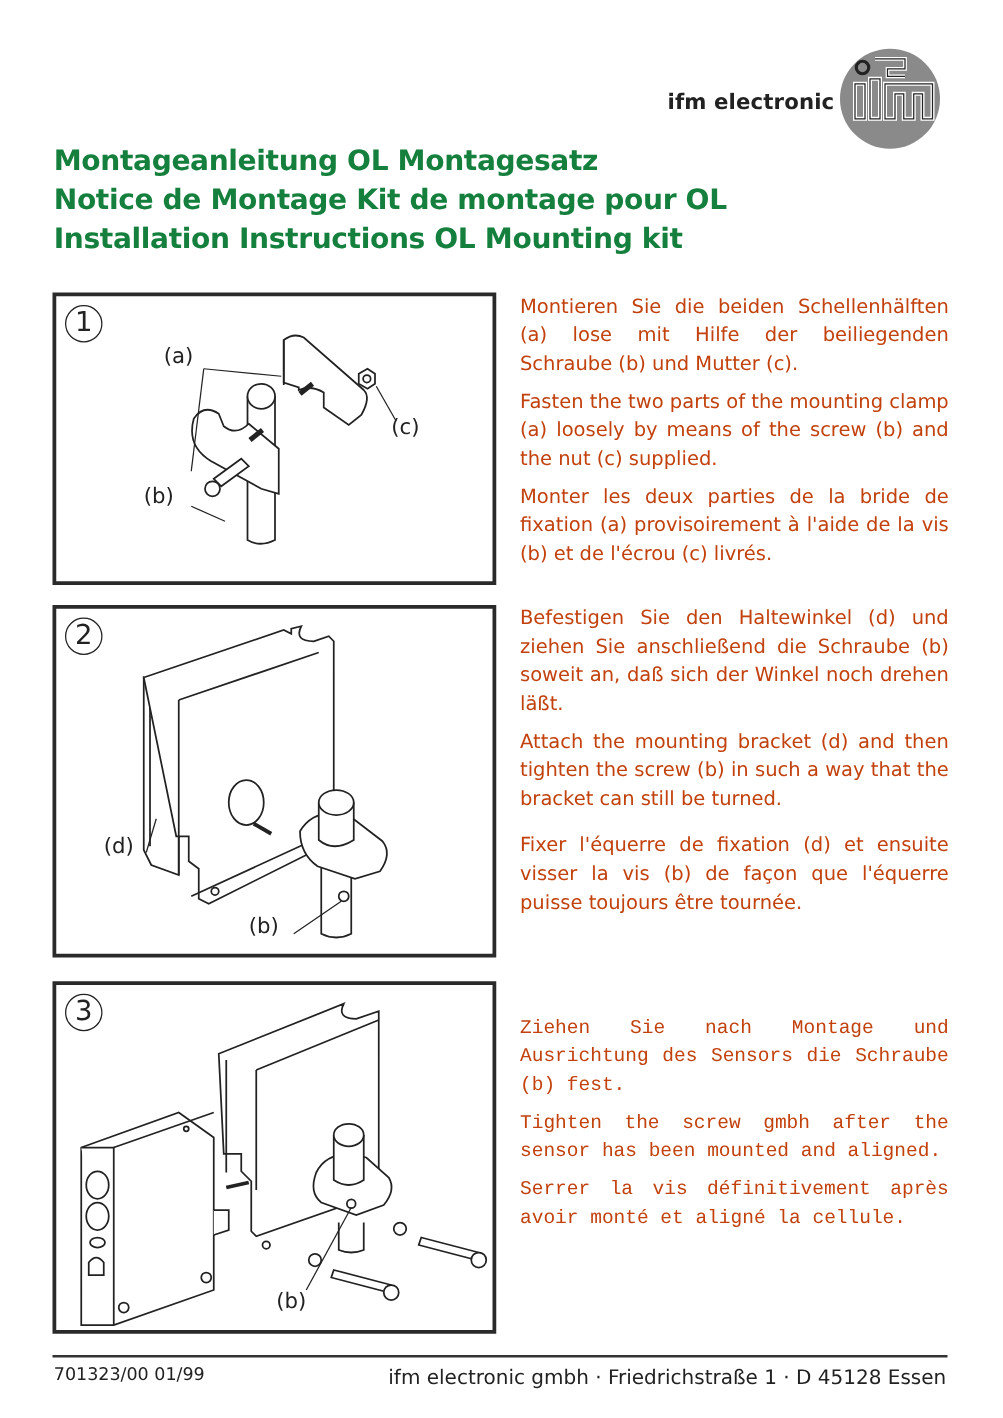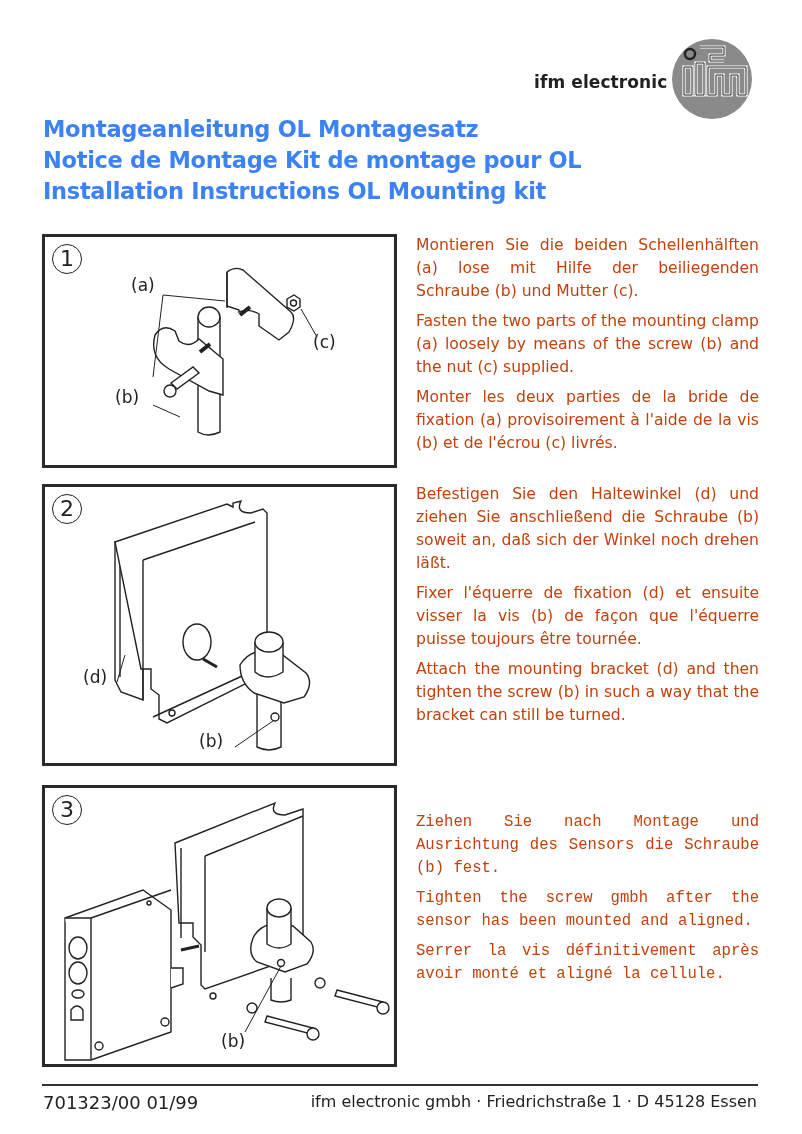--- a/index.html
+++ b/index.html
@@ -1,28 +1,28 @@
 <!DOCTYPE html>
 <html><head>
 <meta charset="utf-8">
 <style>
   html, body { margin: 0; padding: 0; background: #ffffff; }
   body { width: 802px; height: 1134px; position: relative; overflow: hidden; font-family: "DejaVu Sans", sans-serif; color: #1a1a1a; }
   .brand-text { position: absolute; left: 534px; top: 72px; font-size: 17px; font-weight: bold; letter-spacing: 0.1px; color: #222; }
   .logo { position: absolute; left: 670px; top: 37px; width: 84px; height: 84px; }
   .titles { position: absolute; left: 43px; top: 114px; }
-  .titles div { font-size: 22.5px; font-weight: bold; line-height: 31px; color: #3b82f6; letter-spacing: -0.3px; }
+  .titles div { font-size: 22.5px; font-weight: bold; line-height: 31px; color: #15803d; letter-spacing: -0.3px; }
   .fig { position: absolute; left: 42px; width: 349px; border: 3px solid #2a2a2a; background: #fff; }
   .fig svg { position: absolute; left: 0; top: 0; }
   .step-num { position: absolute; left: 7px; top: 7px; width: 28px; height: 28px; border: 1.6px solid #222; border-radius: 50%; text-align: center; font-size: 22px; line-height: 28px; color: #222; }
   .callout { position: absolute; font-size: 17px; color: #222; }
   .txt { position: absolute; left: 416px; width: 343px; font-size: 15.6px; line-height: 23px; color: #c2410c; text-align: justify; }
   .txt p { margin: 0 0 7px 0; }
   .footer-line { position: absolute; left: 42px; top: 1084px; width: 716px; height: 2px; background: #333; }
-  .footer-left { position: absolute; left: 43px; top: 1092px; font-size: 18px; color: #222; }
+  .footer-left { position: absolute; left: 43px; top: 1092px; font-size: 14px; color: #222; }
   .footer-right { position: absolute; right: 45px; top: 1092px; font-size: 16px; color: #222; }
 </style>
 </head>
 <body>
 
 <div class="brand-text">ifm electronic</div>
 <div class="logo">
   <svg width="84" height="84" viewBox="0 0 84 84">
     <circle cx="42" cy="42" r="40" fill="#8a8a8a"></circle>
     <circle cx="20" cy="17" r="5" fill="none" stroke="#222" stroke-width="2.5"></circle>
@@ -159,22 +159,22 @@
 </div>
 
 <div class="txt" style="top:234px;">
   <p>Montieren Sie die beiden Schellenhälften (a) lose mit Hilfe der beiliegenden Schraube (b) und Mutter (c).</p>
   <p>Fasten the two parts of the mounting clamp (a) loosely by means of the screw (b) and the nut (c) supplied.</p>
   <p>Monter les deux parties de la bride de fixation (a) provisoirement à l'aide de la vis (b) et de l'écrou (c) livrés.</p>
 </div>
 
 <div class="txt" style="top:483px;">
   <p>Befestigen Sie den Haltewinkel (d) und ziehen Sie anschließend die Schraube (b) soweit an, daß sich der Winkel noch drehen läßt.</p>
+  <p style="margin-bottom:14px;">Attach the mounting bracket (d) and then tighten the screw (b) in such a way that the bracket can still be turned.</p>
   <p>Fixer l'équerre de fixation (d) et ensuite visser la vis (b) de façon que l'équerre puisse toujours être tournée.</p>
-  <p style="margin-bottom:14px;">Attach the mounting bracket (d) and then tighten the screw (b) in such a way that the bracket can still be turned.</p>
 </div>
 
 <div class="txt" style="top:811px;font-family:Liberation Mono, monospace;">
   <p>Ziehen Sie nach Montage und Ausrichtung des Sensors die Schraube (b) fest.</p>
   <p>Tighten the screw gmbh after the sensor has been mounted and aligned.</p>
   <p>Serrer la vis définitivement après avoir monté et aligné la cellule.</p>
 </div>
 
 <div class="footer-line"></div>
 <div class="footer-left">701323/00  01/99</div>

